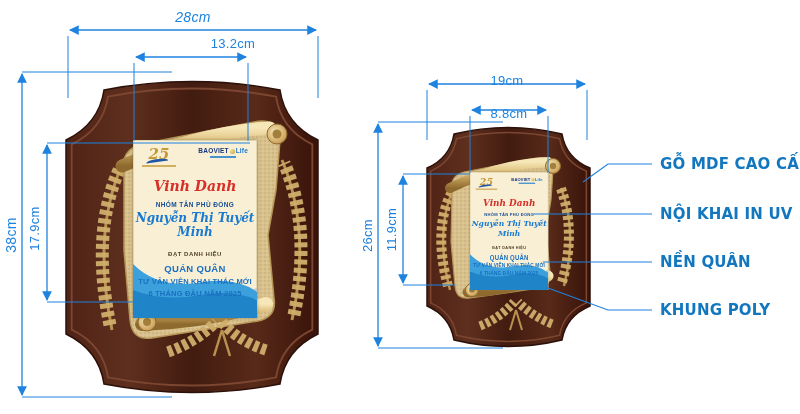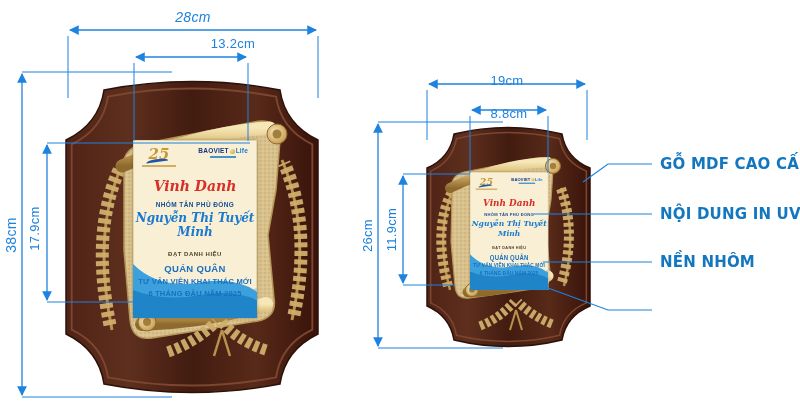--- a/index.html
+++ b/index.html
@@ -254,16 +254,17 @@
   <div class="dim" style="left:163px;top:9px;width:60px;font-style:italic;">28cm</div>
   <div class="dim small" style="left:171px;top:36px;width:60px;margin-left:32px;">13.2cm</div>
   <div class="dim vert" style="left:-19px;top:227px;width:60px;">38cm</div>
   <div class="dim vert small" style="left:4px;top:221px;width:60px;">17.9cm</div>
   <div class="dim small" style="left:477px;top:73px;width:60px;">19cm</div>
   <div class="dim small" style="left:479px;top:106px;width:60px;">8.8cm</div>
   <div class="dim vert small" style="left:337px;top:228px;width:60px;">26cm</div>
   <div class="dim vert small" style="left:361px;top:222px;width:60px;">11.9cm</div>
 
   <div class="callout" style="top:155px;">GỖ MDF CAO CẤP</div>
-  <div class="callout" style="top:205px;">NỘI DUNG IN UV</div>
-  <div class="callout" style="top:253px;">NỀN NHÔM</div>
+  <div class="callout" style="top:205px;">NỘI KHAI IN UV</div>
+  <div class="callout" style="top:253px;">NỀN QUÂN</div>
+  <div class="callout" style="top:301px;">KHUNG POLY</div>
 
 </div>
 
 </body></html>

